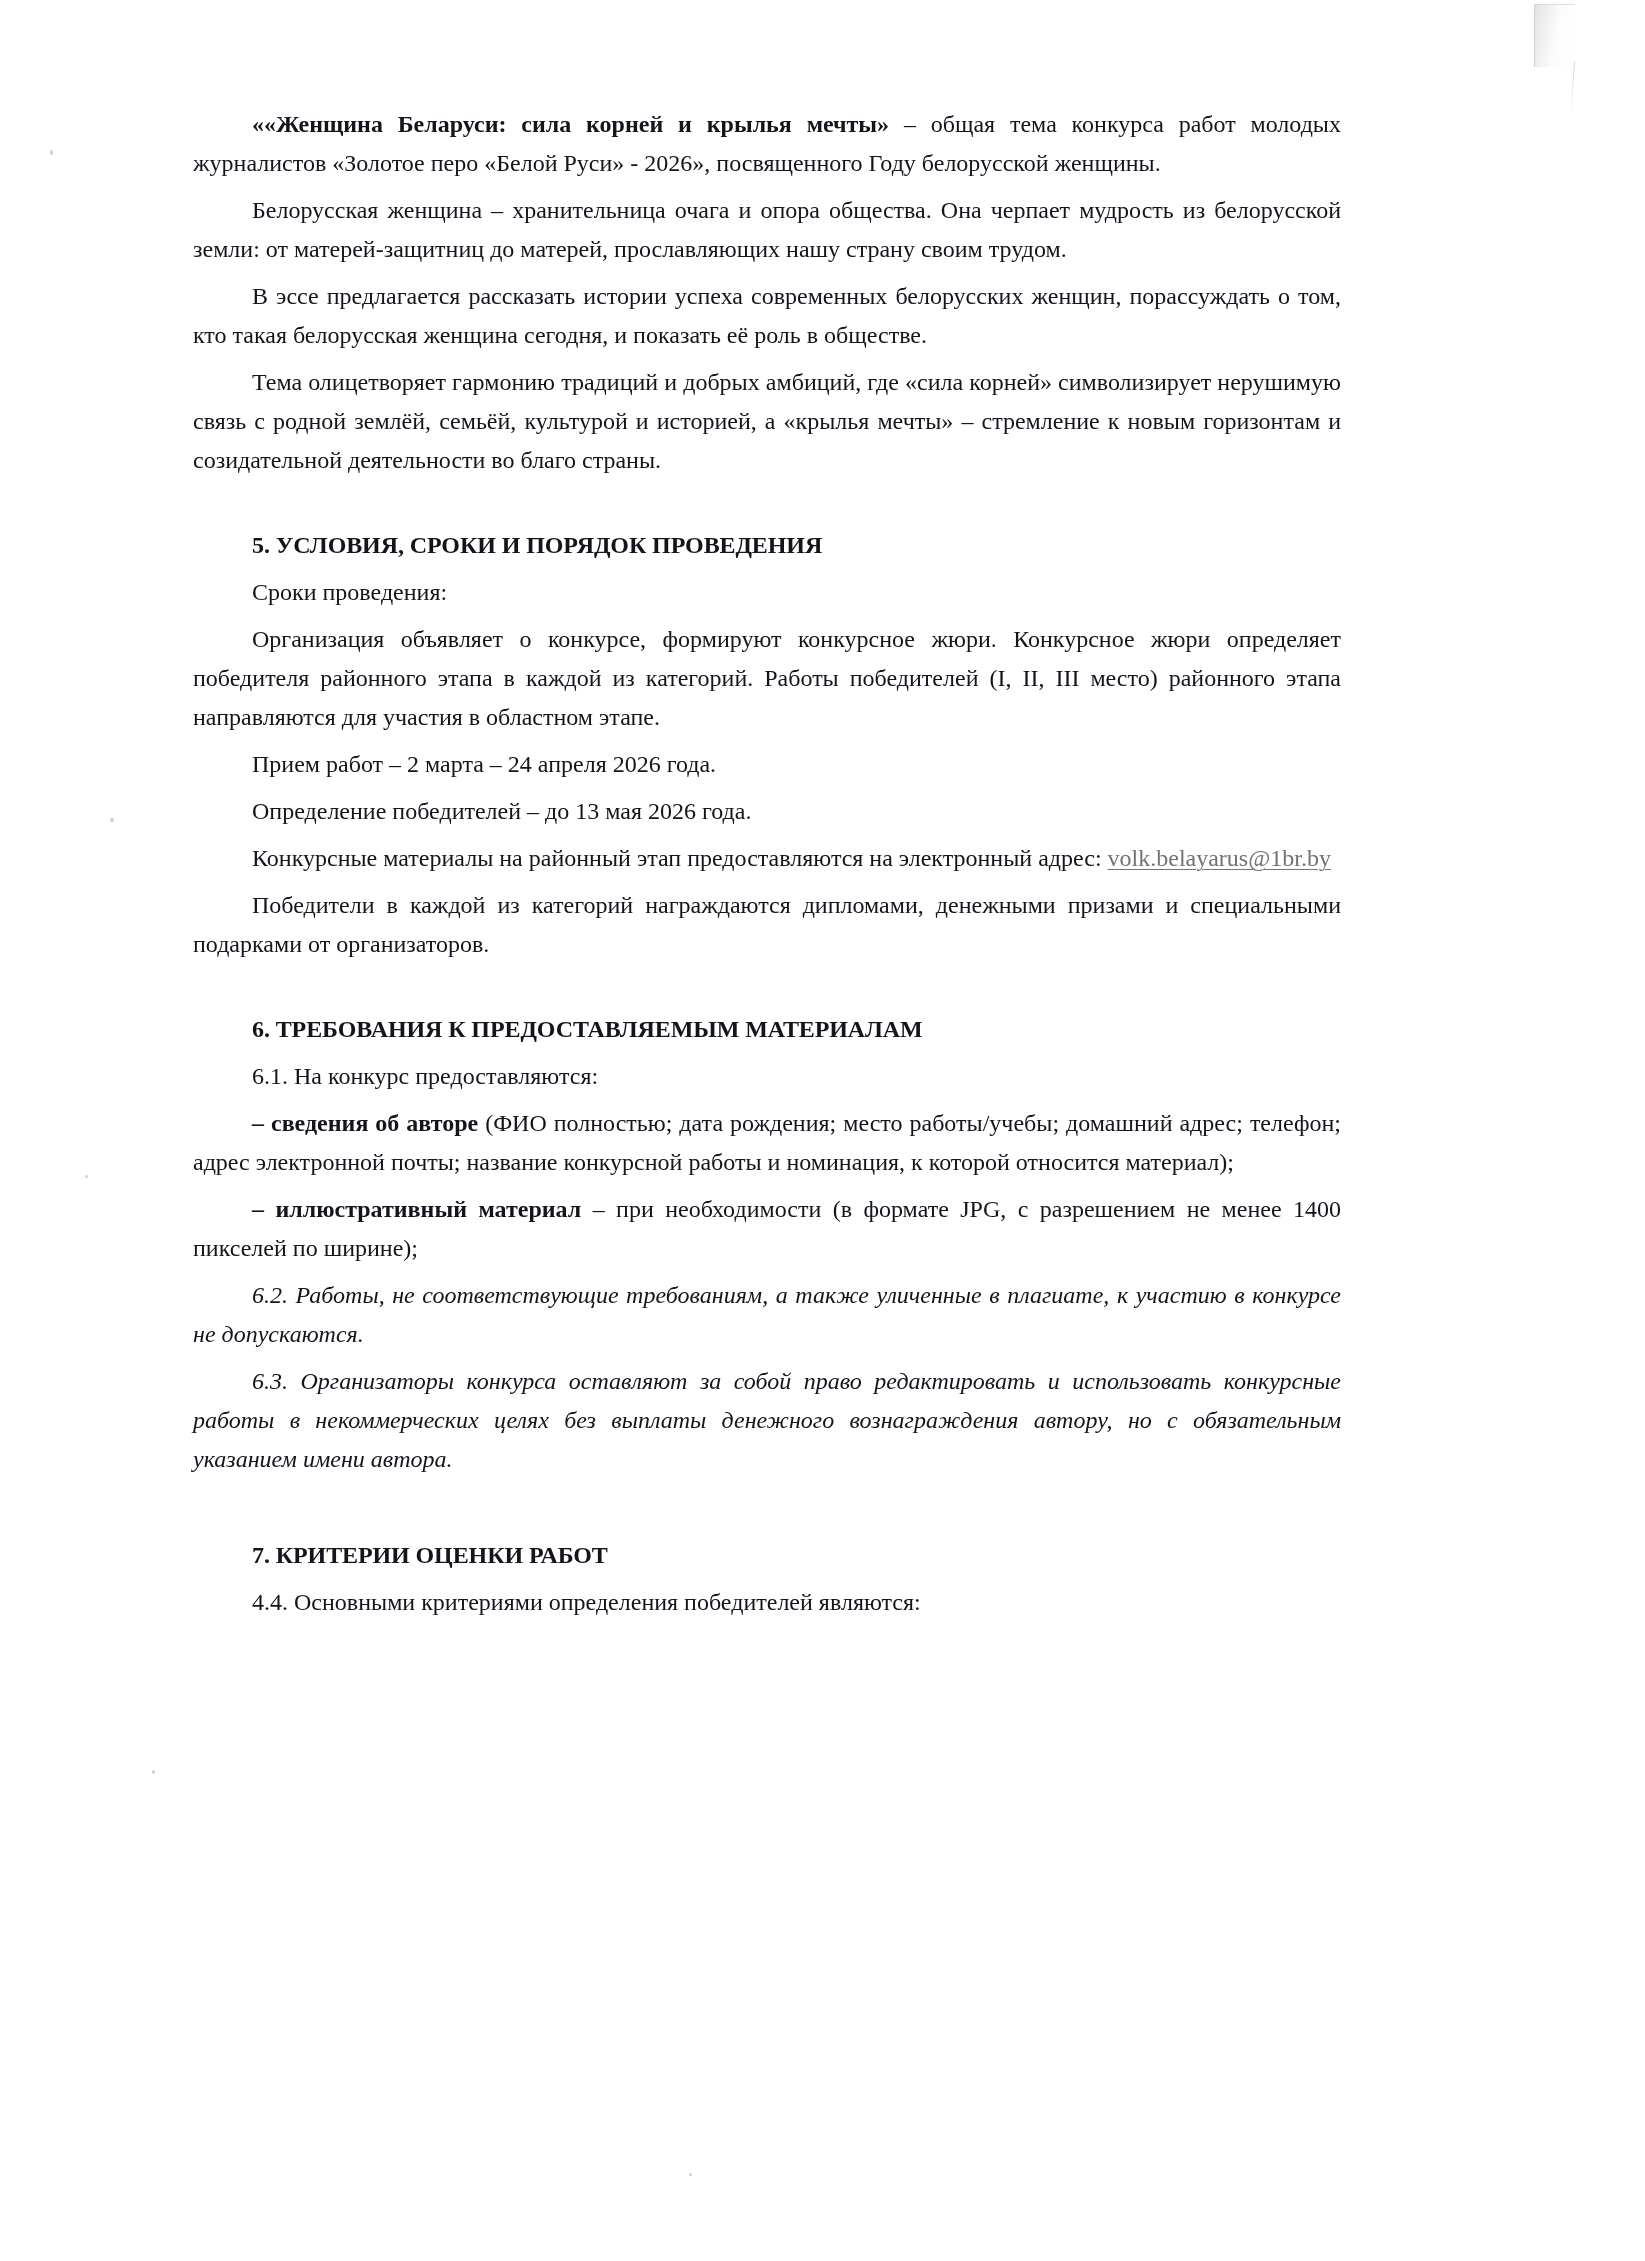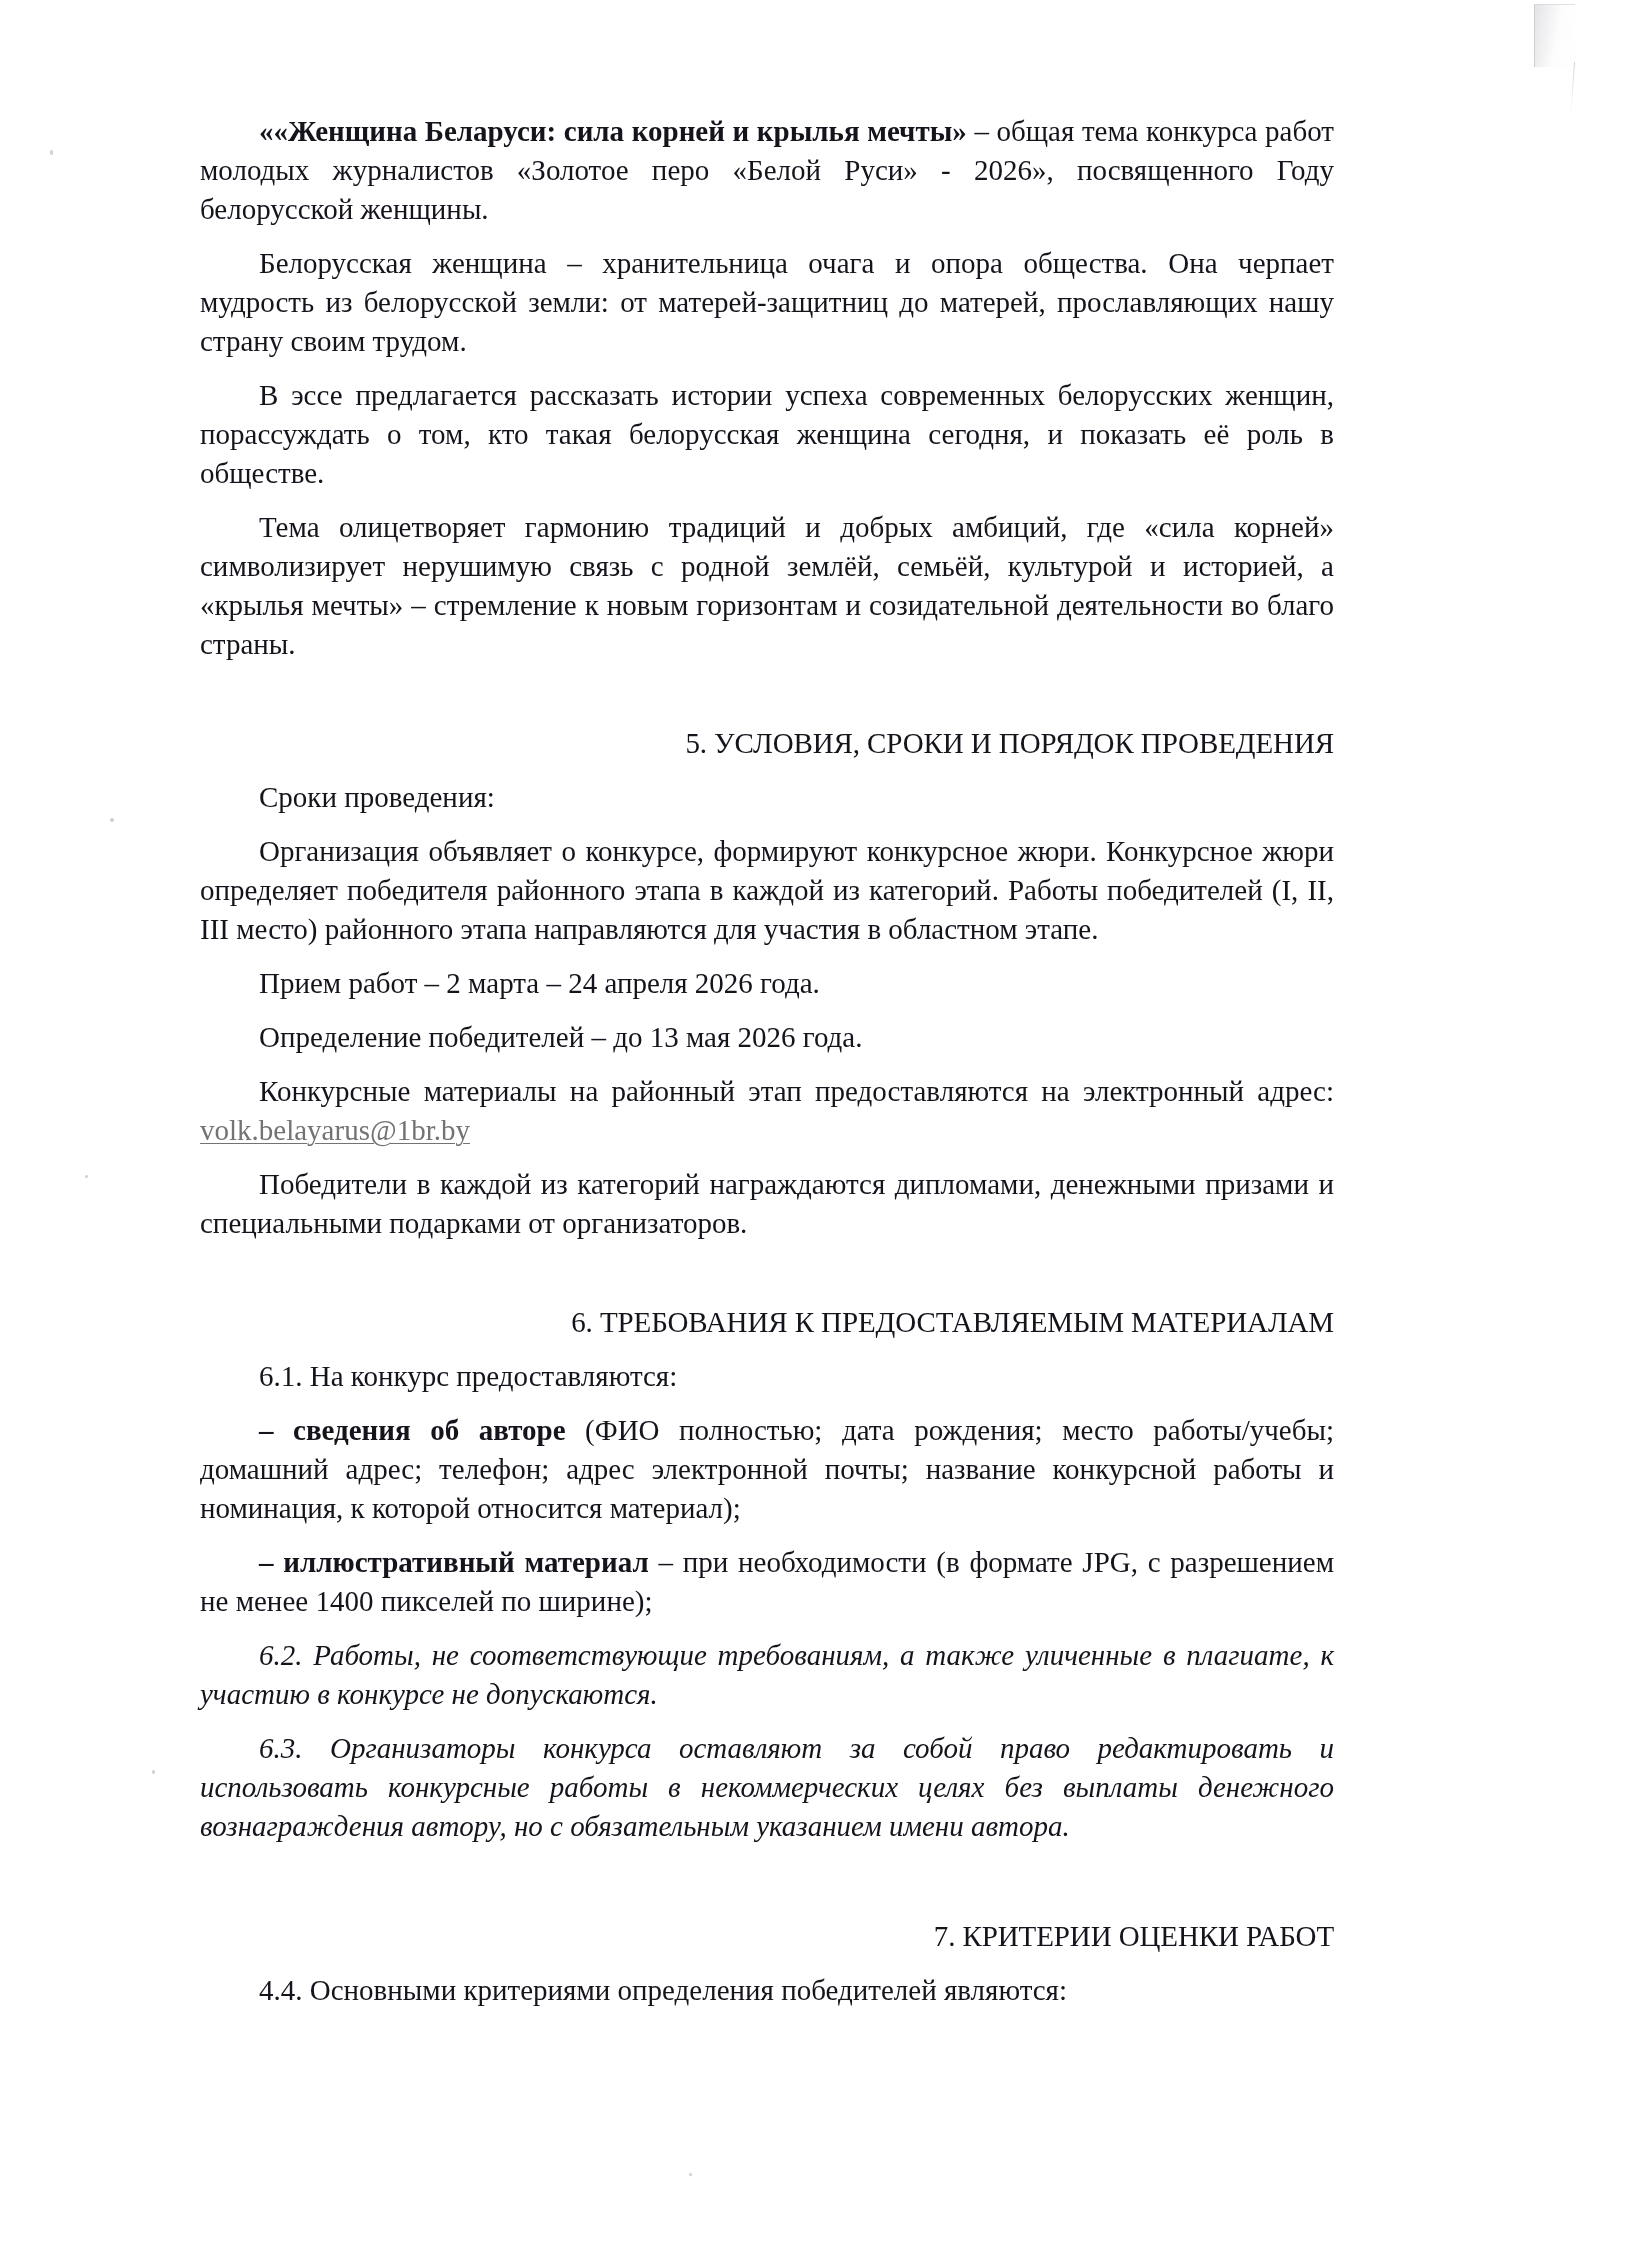--- a/index.html
+++ b/index.html
@@ -52,38 +52,38 @@
 
   .text-column {
     position: absolute;
     left: 185px;
     top: 97px;
     width: 1164px;
   }
 
   p.body,
   p.head {
-    margin: 15px;
+    margin: 8px;
     color: #15131c;
     font-family: "Liberation Serif", "DejaVu Serif", serif;
-    font-size: 29px;
+    font-size: 24px;
     line-height: 39px;
     text-align: justify;
     text-justify: inter-word;
     -webkit-font-smoothing: antialiased;
   }
 
   p.body {
     text-indent: 59px;
   }
 
   p.head {
     text-indent: 59px;
-    font-weight: normal;
-    text-align: right;
+    font-weight: bold;
+    text-align: left;
     letter-spacing: -0.1px;
   }
   .gap-head  { height: 30px; }
   .gap-head-7 { height: 41px; }
 
   b.strong { font-weight: bold; }
 
   p.italic-block {
     font-style: italic;
   }

